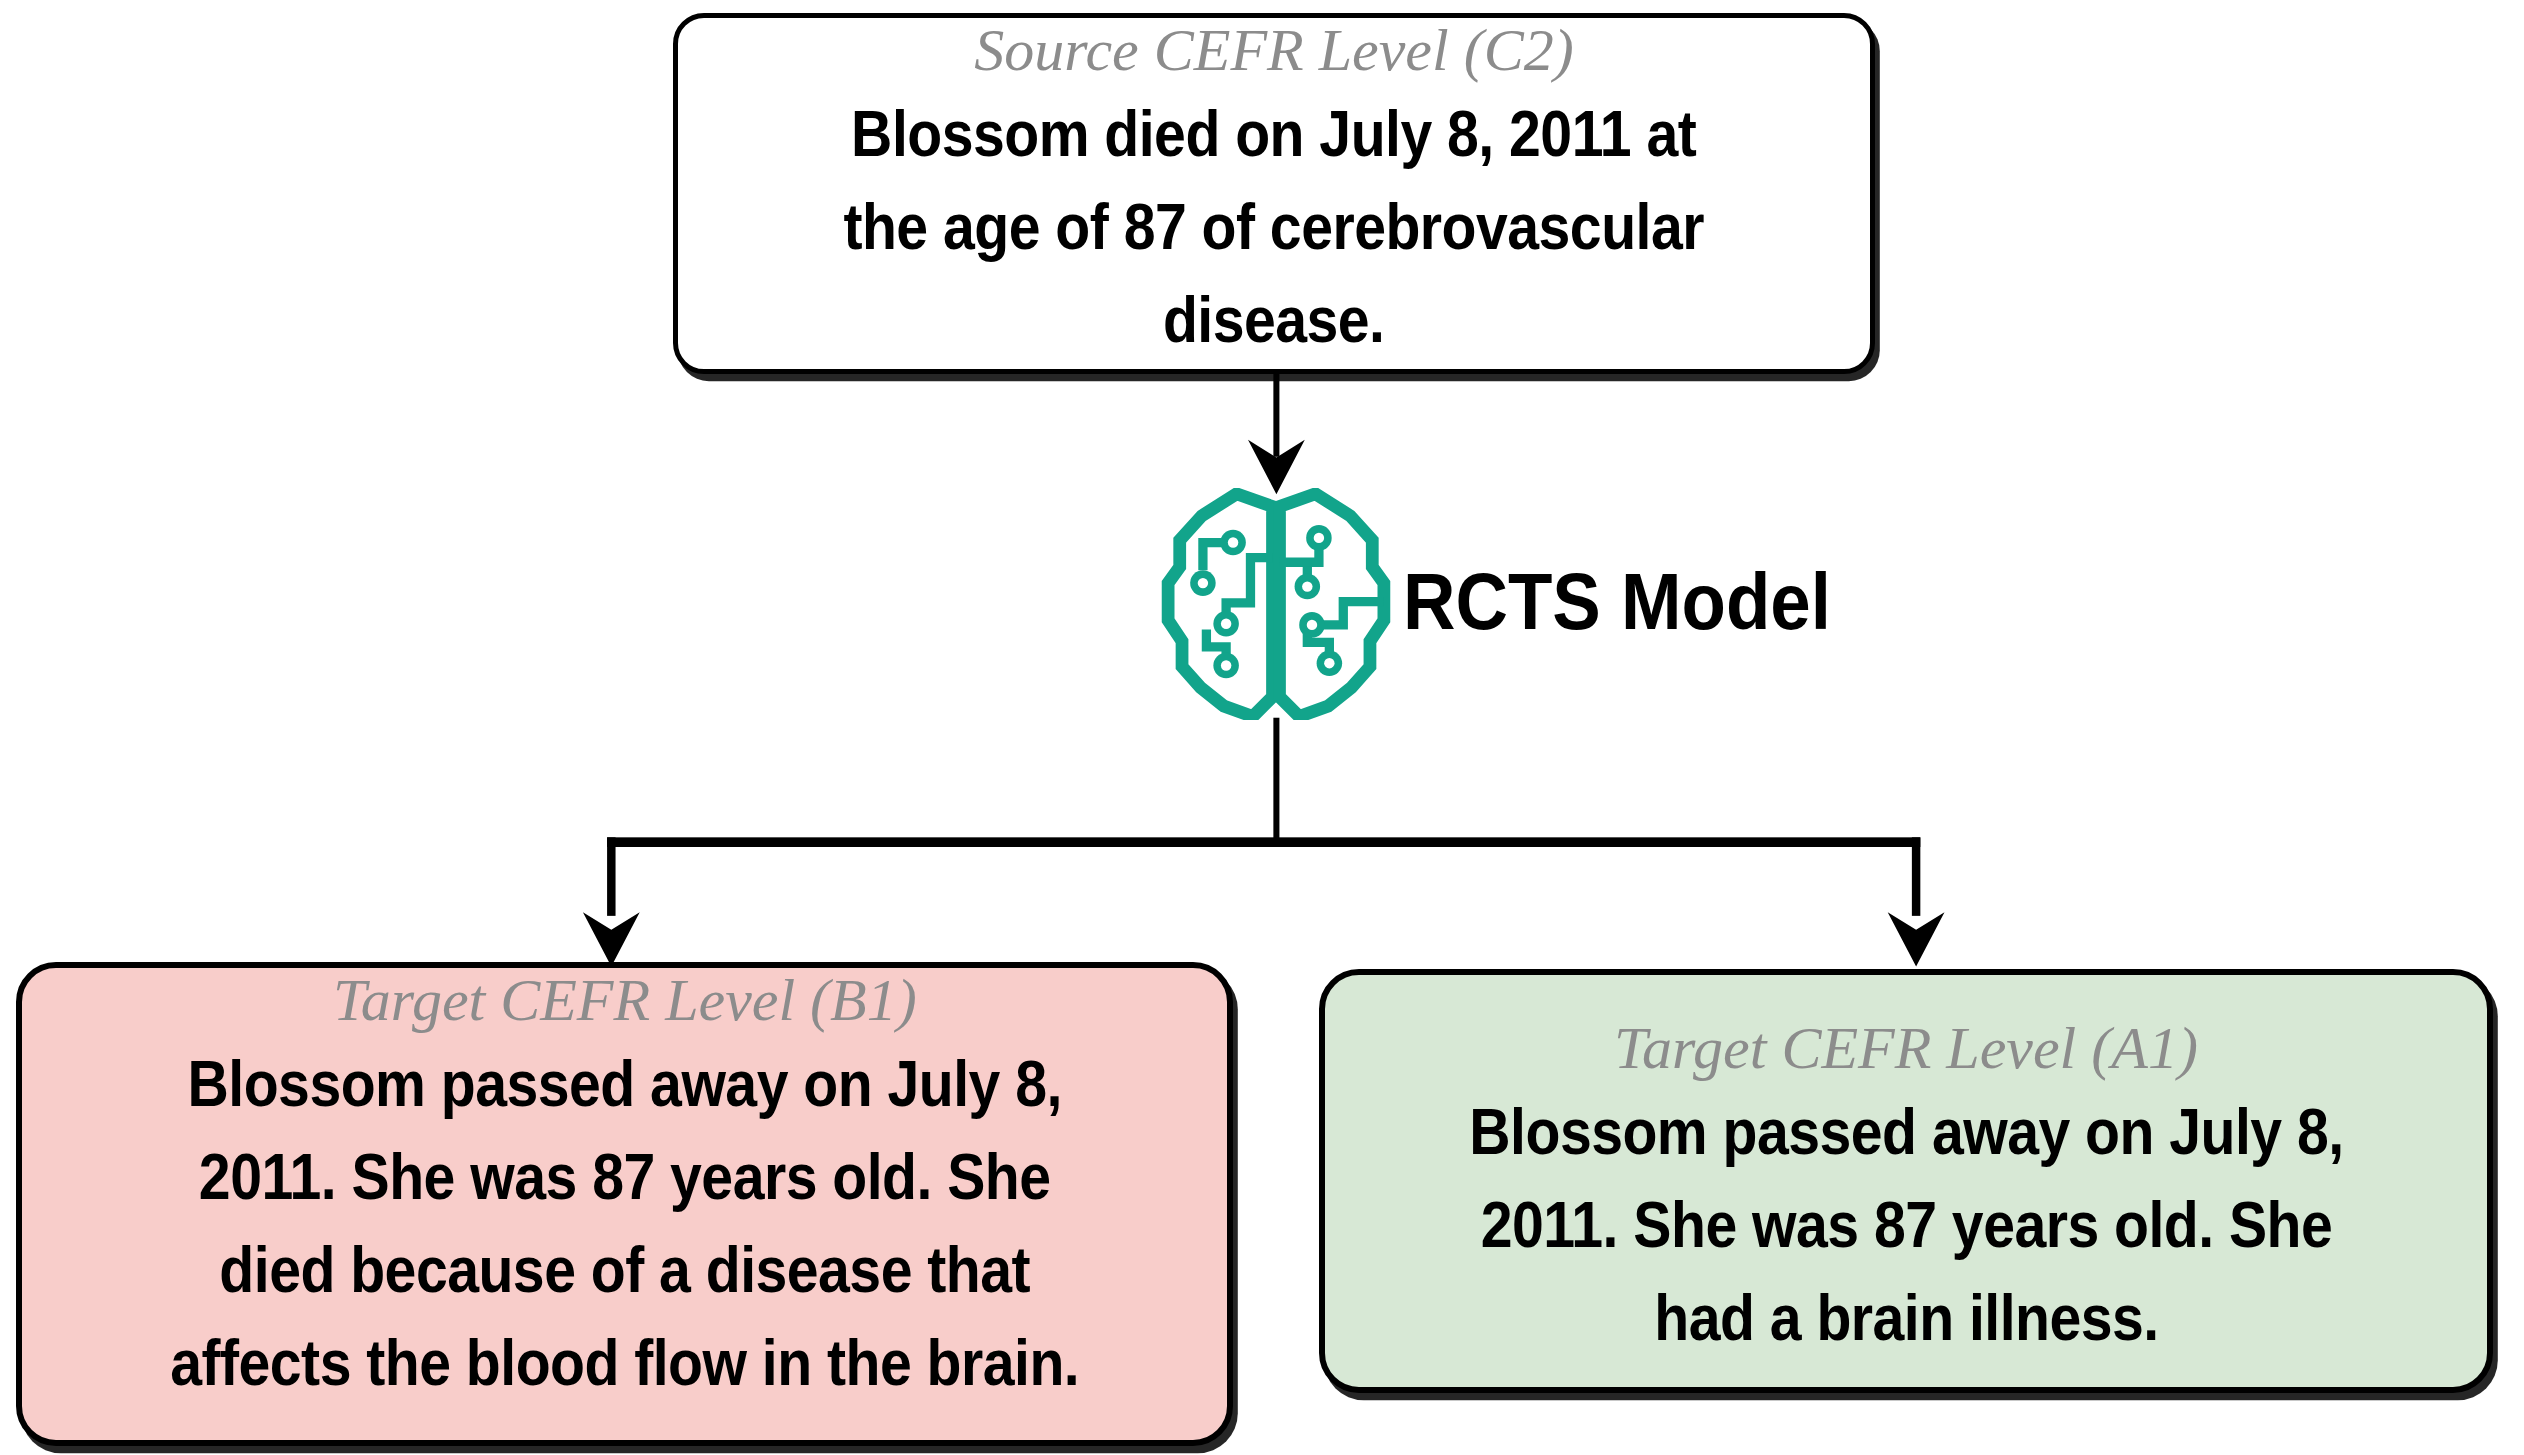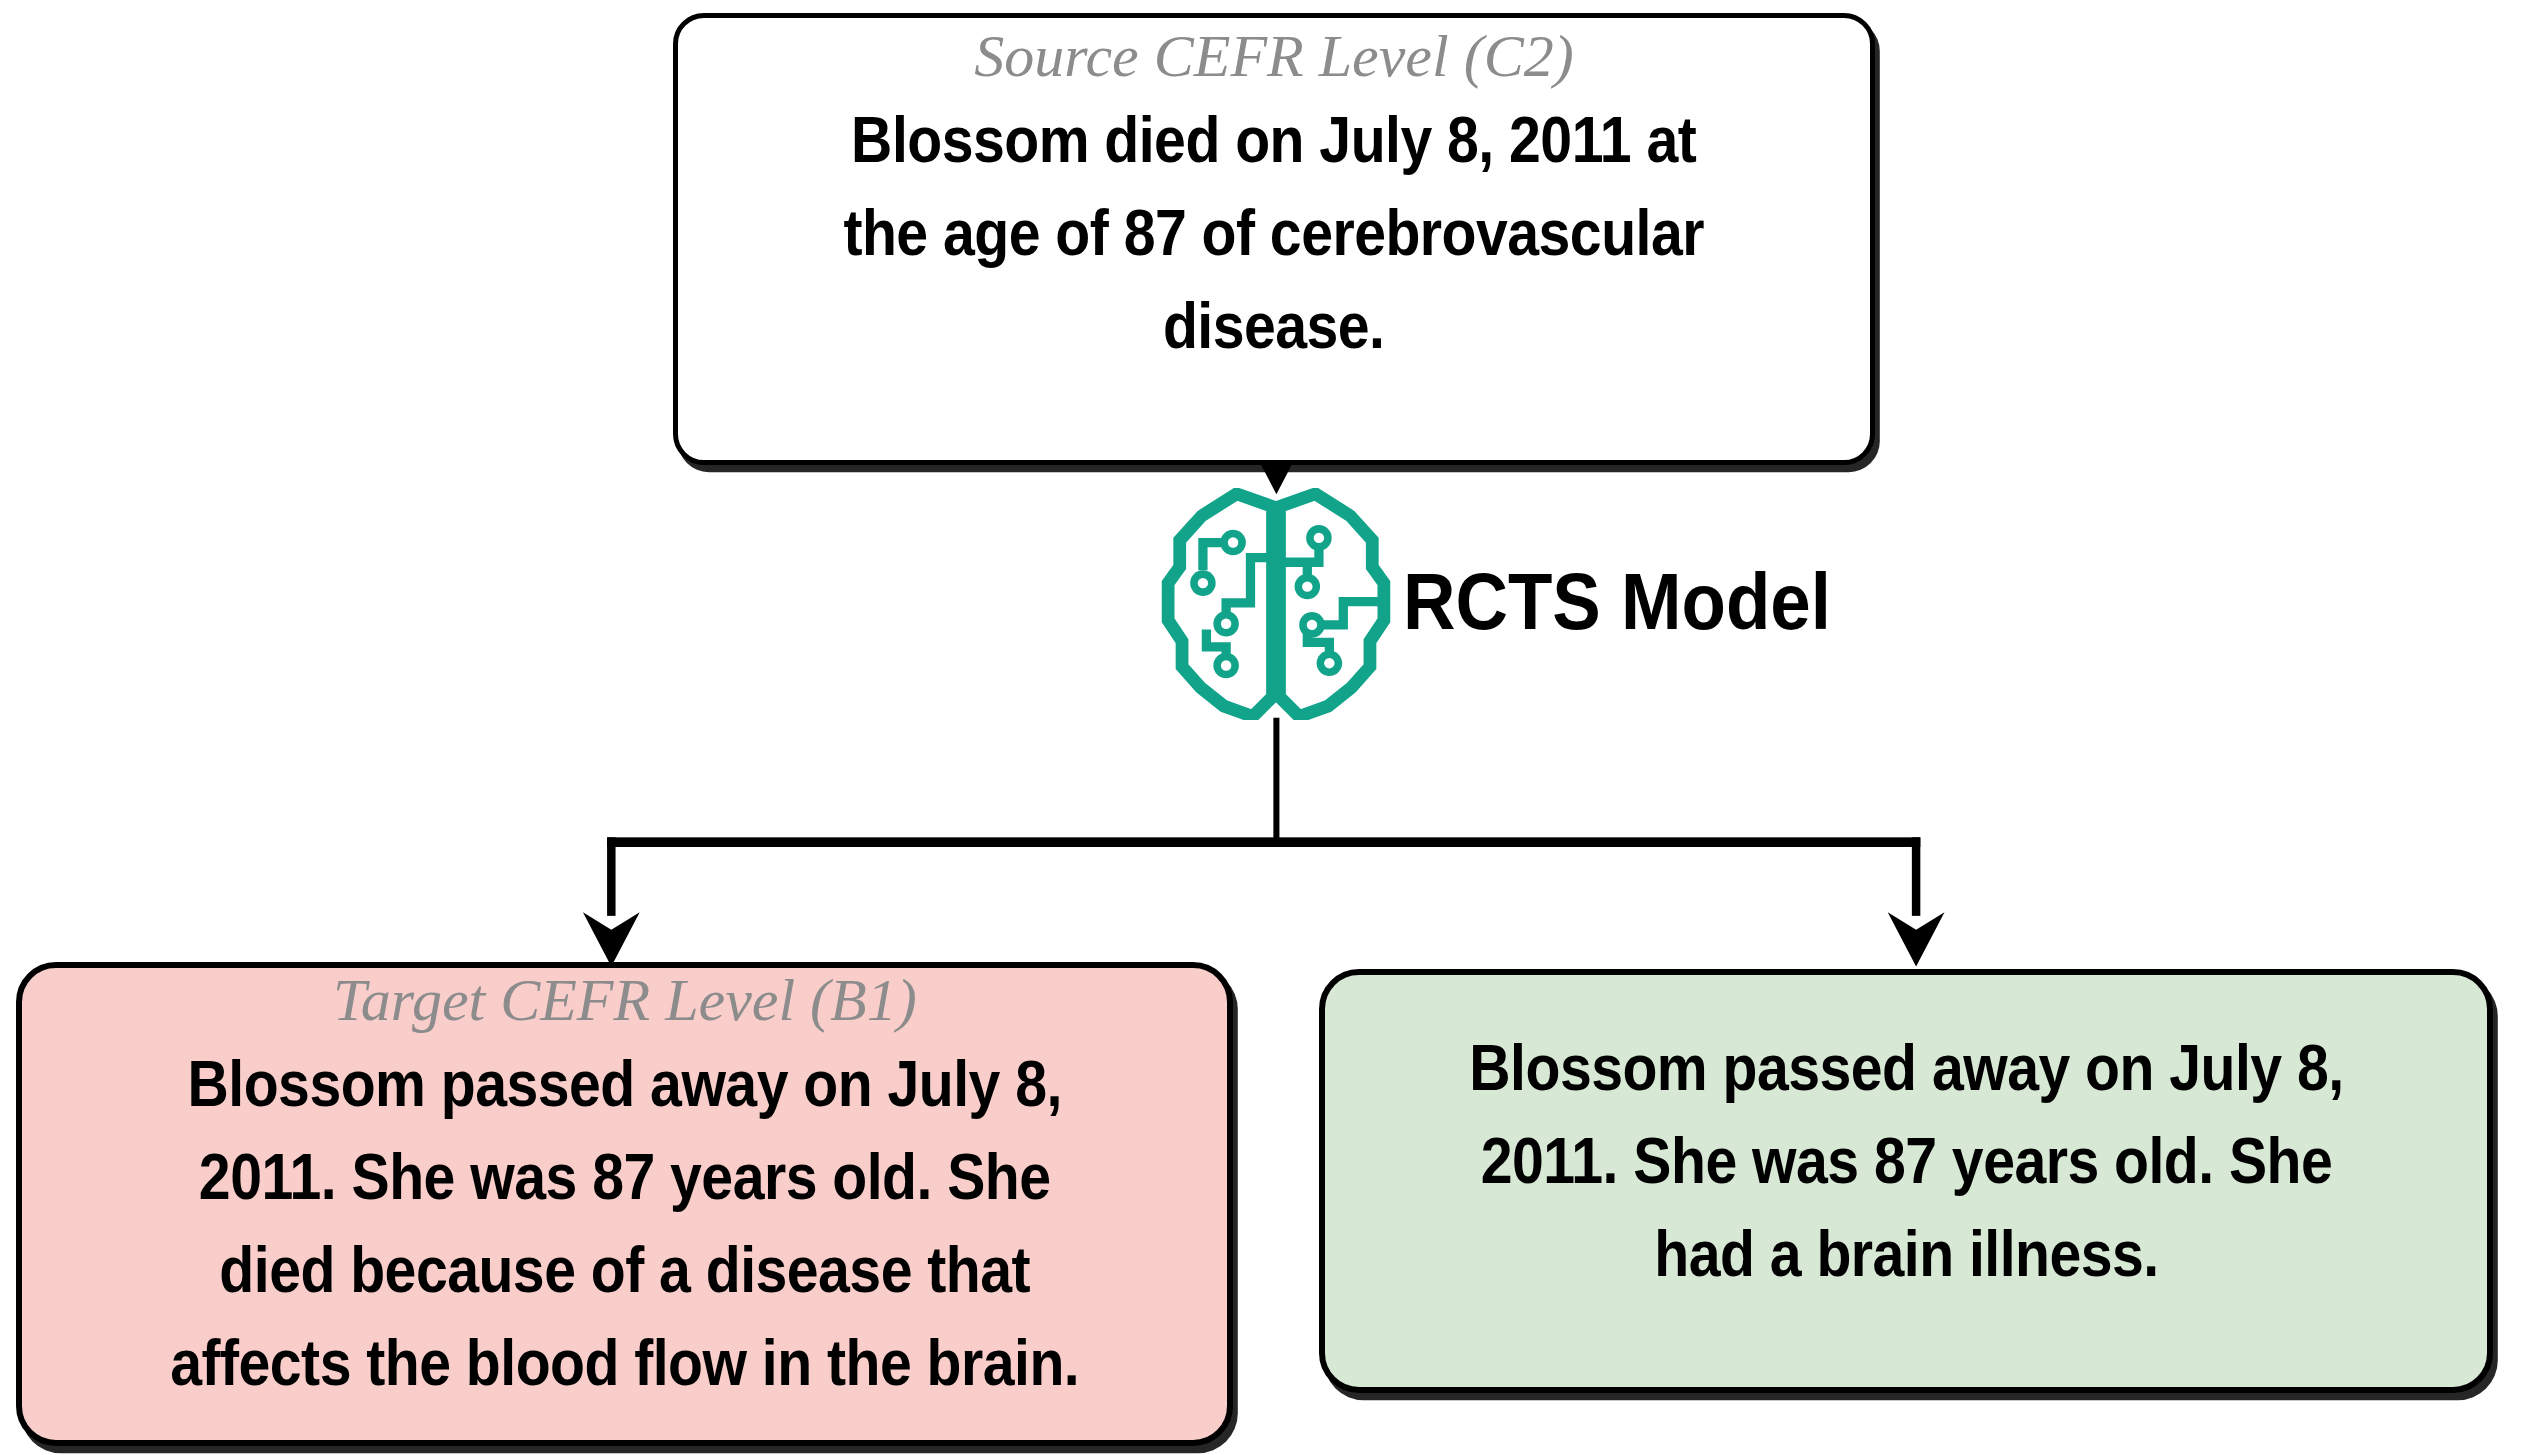--- a/index.html
+++ b/index.html
@@ -14,23 +14,23 @@
   .box{
     position:absolute;
     box-sizing:border-box;
     border:6px solid #000;
     border-radius:40px;
     box-shadow:4.8px 7.2px 0 rgba(0,0,0,0.85);
     display:flex;flex-direction:column;align-items:center;
     text-align:center;
   }
   .source-box{
-    left:673px;top:13.3px;width:1202px;height:452px;
+    left:673px;top:13.3px;width:1202px;height:361px;
     background:#ffffff;border-width:5.4px;border-radius:31px;
-    padding-top:6px;
+    padding-top:0;
   }
   .target-b1{
     left:16.3px;top:962px;width:1217px;height:484px;
     background:#F8CDCA;
   }
   .target-a1{
     left:1319px;top:969px;width:1174px;height:424px;
     background:#D7E8D5;padding-top:41px;
   }
   .box-title{
@@ -122,19 +122,20 @@
 
   <div class="box target-b1">
     <div class="box-title">Target CEFR Level (B1)</div>
     <div class="box-body">Blossom passed away on July 8,
 2011. She was 87 years old. She
 died because of a disease that
 affects the blood flow in the brain.</div>
   </div>
 
   <div class="box target-a1">
+    <div class="box-title">Target CEFR Level (A1)</div>
     <div class="box-body">Blossom passed away on July 8,
 2011. She was 87 years old. She
 had a brain illness.</div>
   </div>
 
 </div>
 
 
 </body></html>

